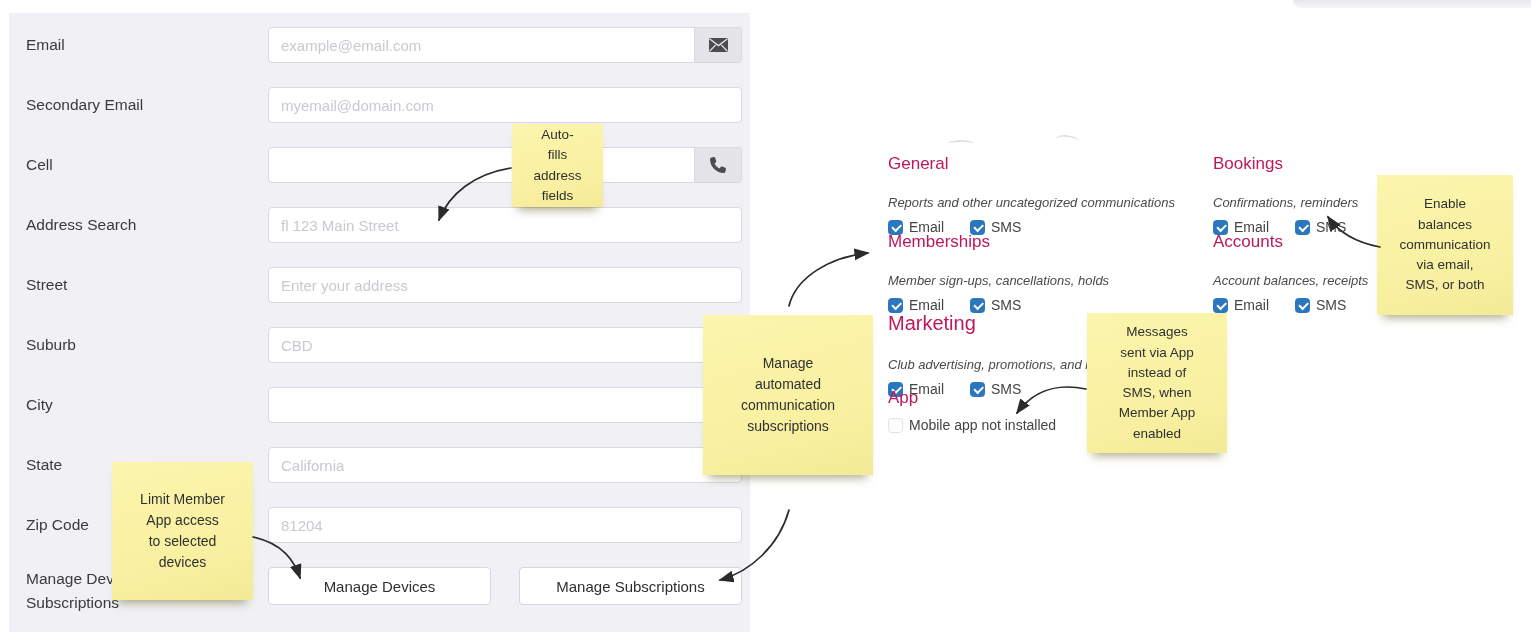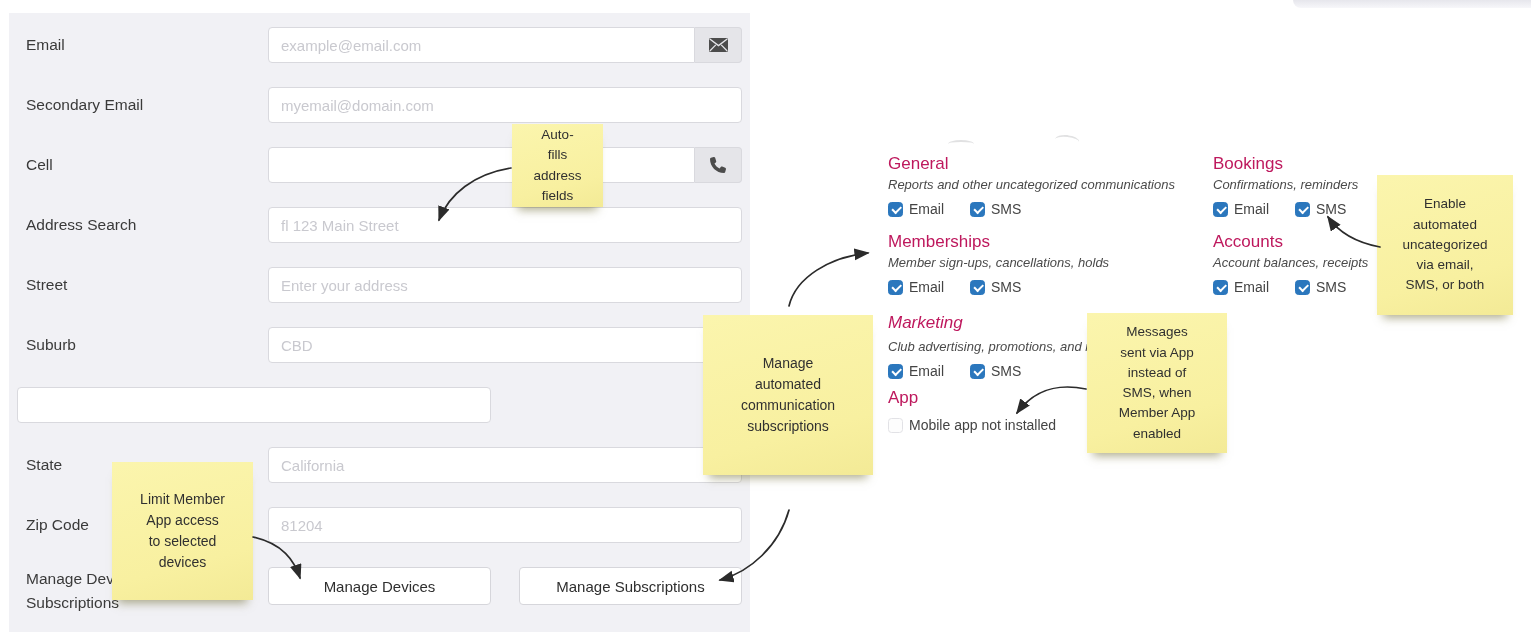--- a/index.html
+++ b/index.html
@@ -33,22 +33,22 @@
   .footer-label span{display:block;width:175px;}
   .btn-row{display:flex;gap:28px;width:474px;border-radius:15px;}
   .btn{
     flex:1;height:38px;background:#fff;border:1px solid #d6d6db;border-radius:4px;
     font-size:15px;color:#2f2f2f;display:flex;align-items:center;justify-content:center;cursor:pointer;
     font-family:"Liberation Sans","DejaVu Sans",sans-serif;
   }
   
   .sec{position:absolute;white-space:nowrap;}
   .sec-title{font-size:17px;color:#be185d;line-height:21px;}
-  .sec.big .sec-title{font-size:17px;line-height:26px;font-style:italic;}
-  .sec-desc{font-size:13px;font-style:italic;color:#4a4a4a;margin-top:3px;line-height:16px;}
+  .sec.big .sec-title{font-size:20px;line-height:26px;}
+  .sec-desc{font-size:13px;font-style:italic;color:#4a4a4a;margin-top:21px;line-height:16px;}
   .cb-row{display:flex;align-items:center;gap:26px;margin-top:8px;}
   .cb-item{display:flex;align-items:center;gap:6px;cursor:pointer;}
   .cb{
     width:15px;height:15px;border-radius:3.5px;box-sizing:border-box;position:relative;flex-shrink:0;
     background:#2b77bd;border:1px solid #2b77bd;
   }
   .cb[data-checked="false"]{background:#fdfdfd;border:1px solid #e2e2e6;}
   .cb[data-checked="true"]::after{
     content:"";position:absolute;left:3px;top:3.5px;width:7px;height:3.5px;
     border-left:2px solid #fff;border-bottom:2px solid #fff;transform:rotate(-45deg);
@@ -144,20 +144,21 @@
     </div>
 
     <div class="frow">
       <label class="flabel">Suburb</label>
       <div class="igroup">
         <input class="tinput" type="text" placeholder="CBD" style="">
       </div>
     </div>
 
     <div class="frow">
+      <label class="flabel">City</label>
       <div class="igroup">
         <input class="tinput" type="text" placeholder="" style="">
       </div>
     </div>
 
     <div class="frow">
       <label class="flabel">State</label>
       <div class="igroup">
         <input class="tinput" type="text" placeholder="California" style="">
       </div>
@@ -275,21 +276,21 @@
   <div class="note note-2">
     <span>Limit Member App access to selected devices</span>
   </div>
   <div class="note note-3">
     <span>Manage automated communication subscriptions</span>
   </div>
   <div class="note note-4">
     <span>Messages sent via App instead of SMS, when Member App enabled</span>
   </div>
   <div class="note note-5">
-    <span>Enable automated uncategorized via email, SMS, or both</span>
+    <span>Enable balances communication via email, SMS, or both</span>
   </div>
 
   <svg class="arrows" width="1531" height="639" viewBox="0 0 1531 639">
     <defs>
       <marker id="ah" markerWidth="10" markerHeight="8" refX="8" refY="3.5" orient="auto">
         <path d="M0,0 L9,3.5 L0,7 Z" fill="#2b2b2b"></path>
       </marker>
     </defs>
     <g fill="none" stroke="#2b2b2b" stroke-width="1.7" stroke-linecap="round">
       <path d="M511,168 C474,174 449,194 439,220" marker-end="url(#ah)"></path>

